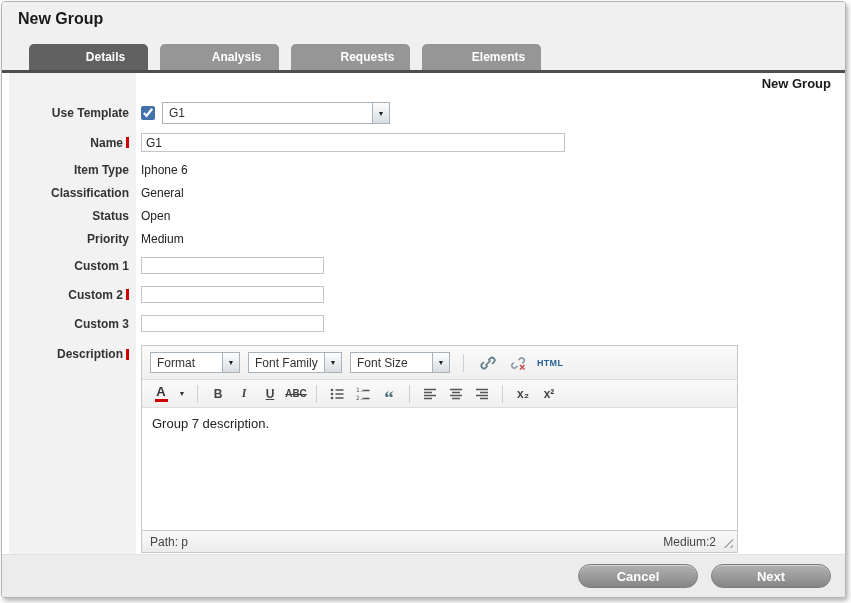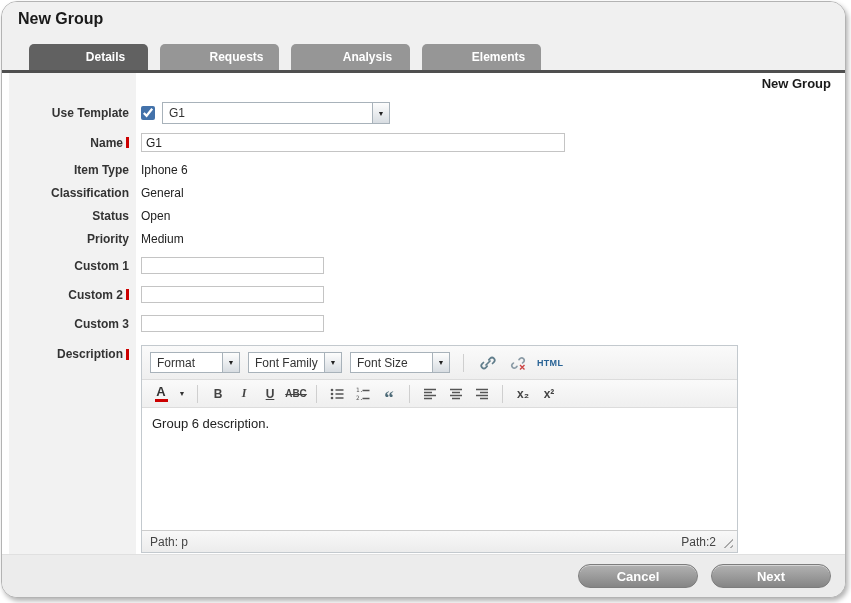--- a/index.html
+++ b/index.html
@@ -1,19 +1,19 @@
 <!DOCTYPE html>
 <html><head>
 <meta charset="utf-8">
 <style>
   * { box-sizing: border-box; margin: 0; padding: 0; }
   html,body { width:851px; height:603px; background:#fff; font-family:"Liberation Sans", sans-serif; overflow:hidden; }
   .window {
     position:absolute; left:1px; top:1px; width:845px; height:597px;
-    background:#fff; border:1px solid #b3b3b3; border-radius:16px;
+    background:#fff; border:1px solid #b3b3b3; border-radius:4px;
     box-shadow:2px 3px 5px rgba(0,0,0,.3); overflow:hidden;
   }
   
   .titlebar { height:34px; background:#f0f0f0; display:flex; align-items:center; padding-left:16px; }
   .titlebar h1 { font-size:16px; color:#1a1a1a; font-weight:bold; }
   
   .tabs { height:34px; background:#f0f0f0; display:flex; align-items:flex-end; padding-left:27px; gap:12px; }
   .tab {
     width:119px; height:26px; line-height:26px; text-align:center;
     background:#969696; color:#fff; font-weight:bold; font-size:12px;
@@ -76,22 +76,22 @@
 <body>
 
 <div class="window">
 
   <div class="titlebar">
     <h1>New Group</h1>
   </div>
 
   <div class="tabs">
     <div class="tab active">Details</div>
+    <div class="tab">Analysis</div>
     <div class="tab">Requests</div>
-    <div class="tab">Analysis</div>
     <div class="tab">Elements</div>
   </div>
   <div class="tabline"></div>
 
   <div class="body">
     <div class="label-strip"></div>
     <div class="section-title">New Group</div>
 
     <div class="row" style="top:29px;">
       <div class="lbl-cell">
@@ -292,27 +292,27 @@
                 <path d="M2 3.5h12M6 6.5h8M2 9.5h12M6 12.5h8"></path>
               </g>
           </svg>
         </span>
         <span class="sep"></span>
         <span class="icon-btn icon-subsup">x₂</span>
         <span class="icon-btn icon-subsup">x²</span>
       </div>
 
       <div class="edit-area">
-        <span>Group 6 description.</span>
+        <span>Group 7 description.</span>
       </div>
 
       <div class="statusbar">
         <span>Path: p</span>
         <span class="words-wrap">
-          <span>Path:2</span>
+          <span>Medium:2</span>
           <span class="resize"></span>
         </span>
       </div>
     </div>
   </div>
 
   <div class="footer">
     <button class="btn btn-cancel">Cancel</button>
     <button class="btn btn-next">Next</button>
   </div>

